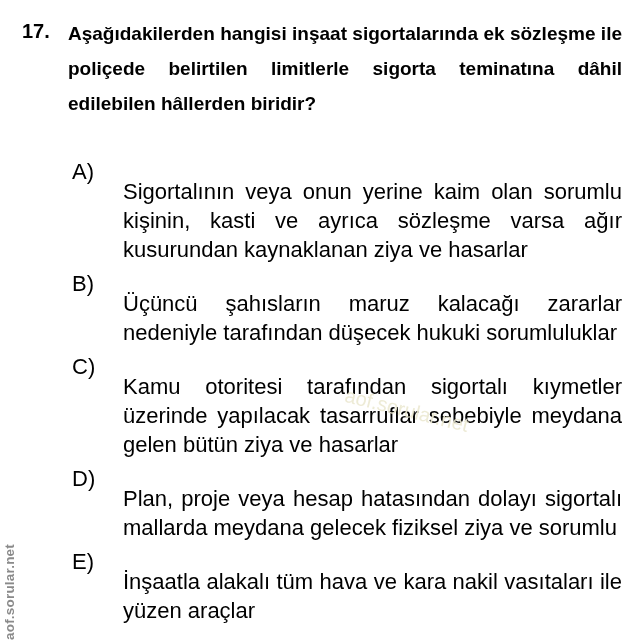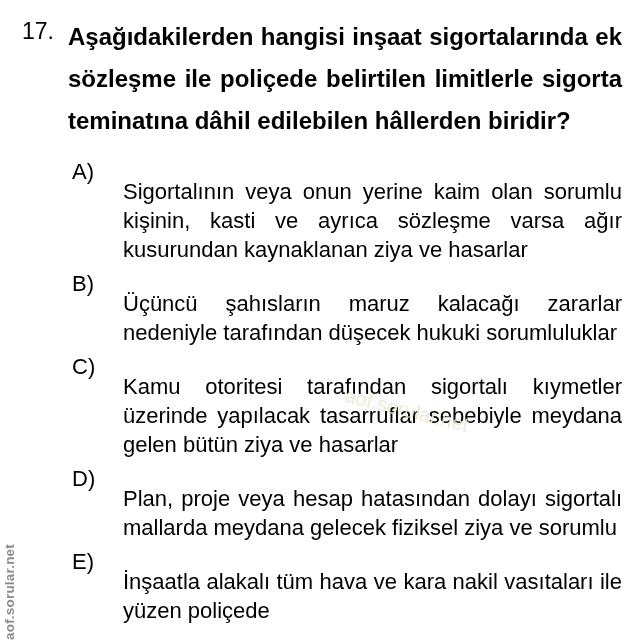--- a/index.html
+++ b/index.html
@@ -16,30 +16,30 @@
       color: #000000;
     }
     .question {
       position: absolute;
       left: 22px;
       top: 16px;
       width: 600px;
       display: flex;
     }
     .q-number {
-      font-weight: normal;
-      font-size: 23px;
+      font-weight: bold;
+      font-size: 20px;
       line-height: 30px;
       width: 46px;
       flex: none;
     }
     .q-text {
       font-weight: bold;
-      font-size: 24px;
-      line-height: 42px;
+      font-size: 19px;
+      line-height: 35px;
       text-align: justify;
       text-align-last: left;
       width: 554px;
     }
     .options {
       position: absolute;
       left: 72px;
       top: 157px;
       width: 550px;
     }
@@ -106,18 +106,18 @@
   <div class="option">
     <div class="opt-letter">C)</div>
     <div class="opt-text">Kamu otoritesi tarafından sigortalı kıymetler üzerinde yapılacak tasarruflar sebebiyle meydana gelen bütün ziya ve hasarlar</div>
   </div>
   <div class="option">
     <div class="opt-letter">D)</div>
     <div class="opt-text">Plan, proje veya hesap hatasından dolayı sigortalı mallarda meydana gelecek fiziksel ziya ve sorumlu</div>
   </div>
   <div class="option">
     <div class="opt-letter">E)</div>
-    <div class="opt-text">İnşaatla alakalı tüm hava ve kara nakil vasıtaları ile yüzen poliçede</div>
+    <div class="opt-text">İnşaatla alakalı tüm hava ve kara nakil vasıtaları ile yüzen araçlar</div>
   </div>
 </div>
 
 <div class="center-watermark">aof.sorular.net</div>
 <div class="side-watermark">aof.sorular.net</div>
 
 </body></html>

